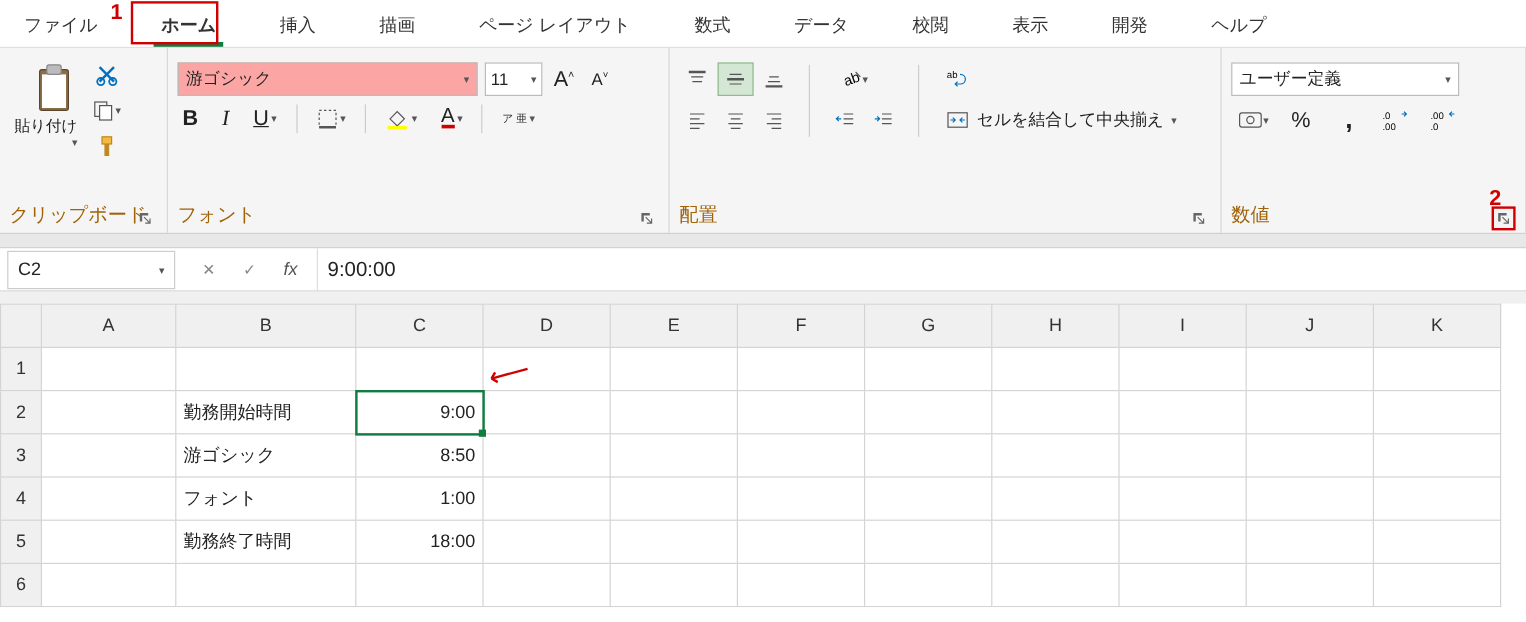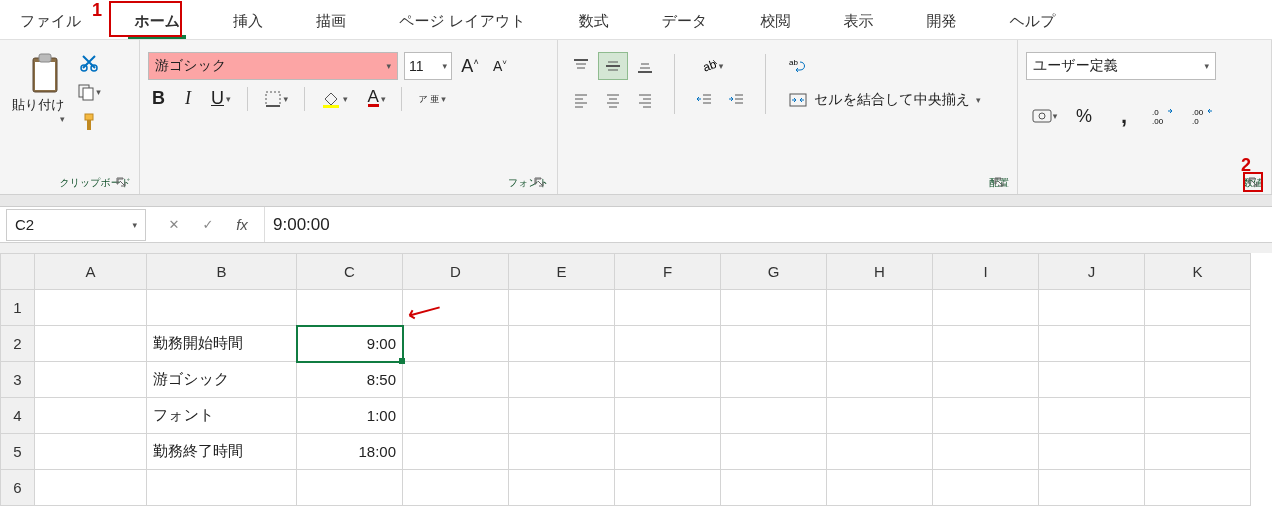--- a/index.html
+++ b/index.html
@@ -10,21 +10,21 @@
   .tab { padding: 10px 14px 8px; cursor: pointer; color: #333; font-size: 15px; position: relative; }
   .tab.active { font-weight: bold; }
   .tab.active::after { content:''; position:absolute; left:8px; right:8px; bottom:0; height:4px; background:#107c41; }
   .tab-active-box { position:absolute; top:1px; left:109px; width:73px; height:36px; border:2px solid #d10000; pointer-events:none; }
   .callout-num { position:absolute; color:#d10000; font-weight:bold; font-size:18px; }
   
   
   .ribbon { display:flex; background:#f5f5f5; border-bottom:1px solid #d0d0d0; height:155px; }
   .group { display:flex; flex-direction:column; padding:6px 8px 2px; border-right:1px solid #d8d8d8; position:relative; }
   .group-body { flex:1; display:flex; align-items:flex-start; gap:4px; }
-  .group-label { text-align:right; font-size:10px; color:#14532d; padding:4px 0 2px; position:relative; }
+  .group-label { text-align:left; font-size:16px; color:#a16207; padding:4px 0 2px; position:relative; }
   .dlg-launcher { position:absolute; right:2px; bottom:2px; width:16px; height:16px; display:flex; align-items:center;justify-content:center; cursor:pointer; }
   .dlg-launcher svg { width:12px; height:12px; }
   .dlg-launcher.highlight { outline:2px solid #d10000; }
   
   
   .clip-col { display:flex; flex-direction:column; align-items:center; gap:2px; padding-top:4px; }
   .paste-btn { display:flex; flex-direction:column; align-items:flex-end; cursor:pointer; padding:2px 4px; }
   .small-btns { display:flex; flex-direction:column; gap:6px; padding:4px 2px; }
   .small-btn { width:28px; height:24px; display:flex; align-items:center;justify-content:center; cursor:pointer; }
   
@@ -39,21 +39,21 @@
   .drop-arrow { font-size:9px; color:#555; }
   
   
   .align-col { display:flex; flex-direction:column; gap:6px; padding-top:6px; }
   .align-row { display:flex; gap:2px; }
   .align-btn { width:30px; height:28px; display:flex; align-items:center;justify-content:center; cursor:pointer; }
   .align-btn.sel { background:#d4e6d4; border:1px solid #8fbb8f; }
   .wide-btn { display:flex; align-items:center; gap:6px; padding:4px 8px; cursor:pointer; font-size:14px; }
   
   
-  .num-col { display:flex; flex-direction:column; gap:22px; padding-top:6px; }
+  .num-col { display:flex; flex-direction:column; gap:6px; padding-top:6px; }
   .numfmt-select { width:190px; height:28px; border:1px solid #bbb; background:#fff; display:flex; align-items:center; padding:0 6px; cursor:pointer; font-size:14px; }
   .num-row { display:flex; gap:4px; }
   .num-btn { width:36px; height:28px; display:flex; align-items:center;justify-content:center; cursor:pointer; }
   
   
   .namebar { display:flex; height:36px; border-bottom:1px solid #d0d0d0; align-items:center; background:#fff; }
   .namebox { width:140px; height:32px; border:1px solid #ccc; margin:2px 6px; display:flex; align-items:center; padding:0 8px; cursor:text; font-size:15px; }
   .namebox .arrow { margin-left:auto; }
   .fx-btns { display:flex; gap:10px; margin:0 10px; }
   .fx-btn { width:24px; height:24px; display:flex; align-items:center;justify-content:center; cursor:pointer; color:#888; }

